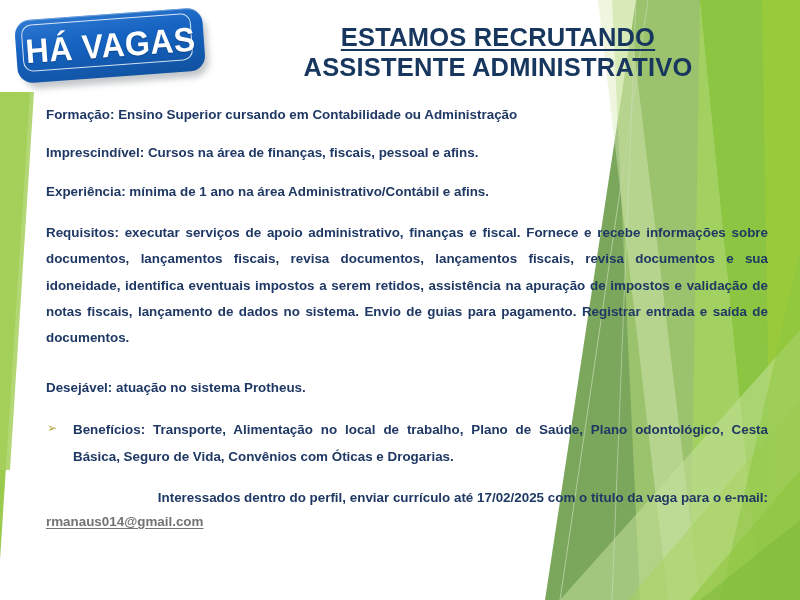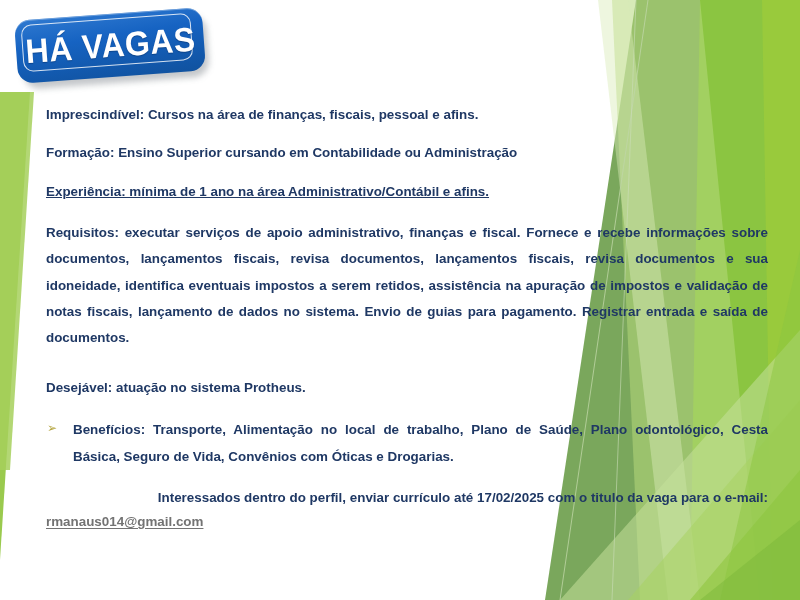--- a/index.html
+++ b/index.html
@@ -99,21 +99,21 @@
   }
   .para{
     margin:0 0 21px 0;
     line-height:1.30;
   }
   .para.justified{
     text-align:justify;
     line-height:1.95;
     margin-bottom:28px;
   }
-  .para.tight{margin-bottom:20px;text-decoration:underline;}
+  .para.tight{margin-bottom:20px;}
   .bullet-row{
     display:flex;
     align-items:flex-start;
     margin:0 0 19px 0;
   }
   .bullet-mark{
     width:26px;
     flex:0 0 26px;
     color:#b5a642;
     font-size:12px;
@@ -165,26 +165,30 @@
 
   <div id="badge">
     <div class="badge-shadow"></div>
     <div class="badge-plate"></div>
     <div class="badge-inner-line"></div>
     <div class="badge-text">
       <span>HÁ VAGAS</span>
     </div>
   </div>
 
+  <div id="title-block">
+    <div id="title-line1">ESTAMOS RECRUTANDO</div>
+    <div id="title-line2">ASSISTENTE ADMINISTRATIVO</div>
+  </div>
 
   <div id="body-block">
 
+    <p class="para">Formação: Ensino Superior cursando em Contabilidade ou Administração</p>
+
     <p class="para">Imprescindível: Cursos na área de finanças, fiscais, pessoal e afins.</p>
-
-    <p class="para">Formação: Ensino Superior cursando em Contabilidade ou Administração</p>
 
     <p class="para tight">Experiência: mínima de 1 ano na área Administrativo/Contábil e afins.</p>
 
     <p class="para justified">Requisitos: executar serviços de apoio administrativo, finanças e fiscal. Fornece e recebe informações sobre documentos, lançamentos fiscais, revisa documentos, lançamentos fiscais, revisa documentos e sua idoneidade, identifica eventuais impostos a serem retidos, assistência na apuração de impostos e validação de notas fiscais, lançamento de dados no sistema. Envio de guias para pagamento. Registrar entrada e saída de documentos.</p>
 
     <p class="para">Desejável: atuação no sistema Protheus.</p>
 
     <div class="bullet-row">
       <span class="bullet-mark">➢</span>
       <span class="bullet-text">Benefícios: Transporte, Alimentação no local de trabalho, Plano de Saúde, Plano odontológico, Cesta Básica, Seguro de Vida, Convênios com Óticas e Drogarias.</span>

